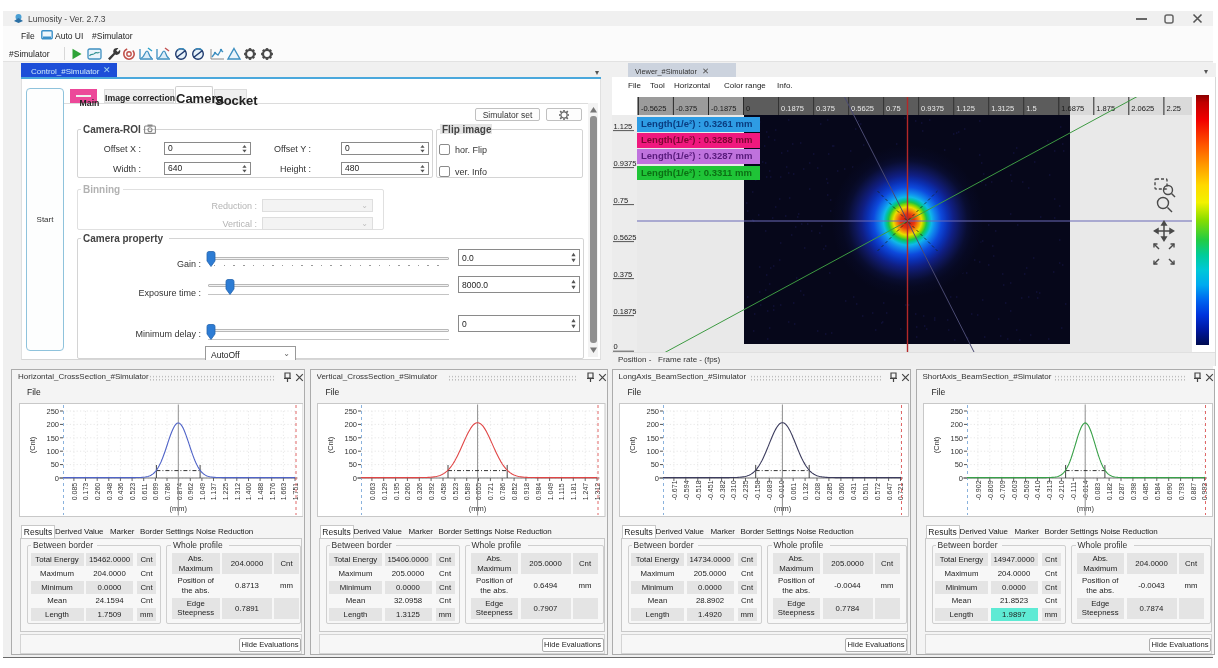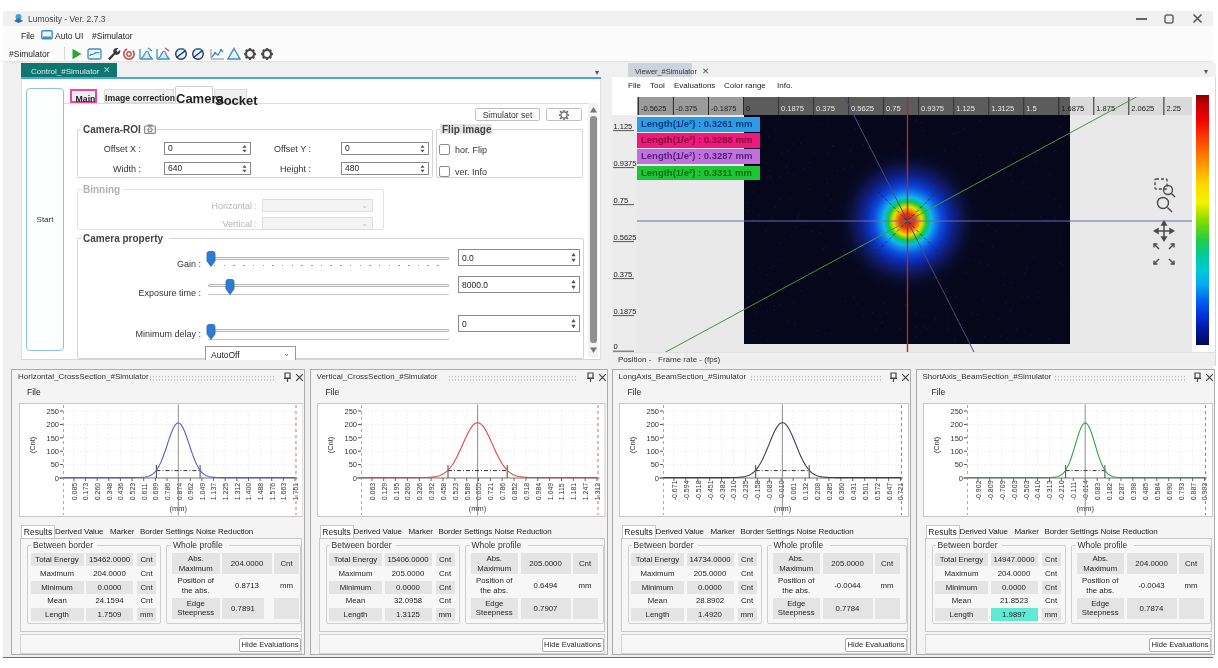--- a/index.html
+++ b/index.html
@@ -71,31 +71,31 @@
       <rect x="197.8" y="2.1" width="2.4" height="2.6" transform="rotate(45 199 8)" fill="#4a4a4a"></rect>
       <rect x="197.8" y="2.1" width="2.4" height="2.6" transform="rotate(90 199 8)" fill="#4a4a4a"></rect>
       <rect x="197.8" y="2.1" width="2.4" height="2.6" transform="rotate(135 199 8)" fill="#4a4a4a"></rect>
       <rect x="197.8" y="2.1" width="2.4" height="2.6" transform="rotate(180 199 8)" fill="#4a4a4a"></rect>
       <rect x="197.8" y="2.1" width="2.4" height="2.6" transform="rotate(225 199 8)" fill="#4a4a4a"></rect>
       <rect x="197.8" y="2.1" width="2.4" height="2.6" transform="rotate(270 199 8)" fill="#4a4a4a"></rect>
       <rect x="197.8" y="2.1" width="2.4" height="2.6" transform="rotate(315 199 8)" fill="#4a4a4a"></rect>
       <circle cx="199" cy="8" r="3.9999999999999996" fill="none" stroke="#4a4a4a" stroke-width="2.2"></circle>
     </svg>
 <div style="position:absolute;left:3px;top:62px;width:1210px;height:306px;background:#f0f0f0;"></div>
-<div style="position:absolute;left:21px;top:63px;width:96px;height:14px;background:#0f766e;">
+<div style="position:absolute;left:21px;top:63px;width:96px;height:14px;background:#1d4ed8;">
       <div style="position:absolute;left:10px;top:3.5px;font-size:8px;color:#cfe9fa;white-space:nowrap;">Control_#Simulator</div>
       <div style="position:absolute;left:82px;top:2px;font-size:9px;color:#9fd4f0;">✕</div>
     </div>
 <div style="position:absolute;left:21px;top:77px;width:580px;height:2px;background:#4aa8dc;"></div>
 <div style="position:absolute;left:21px;top:79px;width:580px;height:281px;background:#fff;border-left:1px solid #e0e0e0;border-right:1px solid #e0e0e0;border-bottom:1px solid #d6d6d6;"></div>
 <div style="position:absolute;left:595px;top:68px;width:12px;height:10px;font-size:8px;color:#555;">▾</div>
 <div style="position:absolute;left:26px;top:88px;width:38px;height:263px;background:#fdfefe;border:1.4px solid #8fc3dc;border-radius:4px;"></div>
 <div style="position:absolute;left:26px;top:215px;width:38px;height:11px;font-size:8px;color:#333;text-align:center;">Start</div>
 <div style="position:absolute;left:64px;top:102.5px;width:528px;height:1px;background:#dcdcdc;"></div>
-<div style="position:absolute;left:70px;top:88.5px;width:27px;height:14.5px;background:#efefef;border:2px solid #ec4899;">
+<div style="position:absolute;left:70px;top:88.5px;width:27px;height:14.5px;background:#efefef;border:6px solid #ec4899;">
       <div style="position:absolute;left:0;top:3px;width:27px;text-align:center;font-size:8.7px;font-weight:bold;color:#222;white-space:nowrap;">Main</div>
     </div>
 <div style="position:absolute;left:104px;top:88.5px;width:70px;height:14.5px;background:#efefef;border:1px solid #dcdcdc;">
       <div style="position:absolute;left:0;top:3px;width:70px;text-align:center;font-size:8.7px;font-weight:bold;color:#222;white-space:nowrap;">Image correction</div>
     </div>
 <div style="position:absolute;left:175px;top:85.5px;width:38px;height:17.5px;background:#fff;border:1px solid #d0d0d0;border-bottom:none;border-radius:2px 2px 0 0;z-index:3;">
       <div style="position:absolute;left:0;top:4px;width:38px;text-align:left;font-size:13px;font-weight:bold;color:#222;white-space:nowrap;">Camera</div>
     </div>
 <div style="position:absolute;left:214px;top:88.5px;width:33px;height:14.5px;background:#efefef;border:1px solid #dcdcdc;">
       <div style="position:absolute;left:0;top:3px;width:33px;text-align:center;font-size:13px;font-weight:bold;color:#222;white-space:nowrap;">Socket</div>
@@ -149,21 +149,21 @@
       <path d="M4.5 10.530000000000001 L2.4 7.829999999999999 L6.6 7.829999999999999 Z" fill="#555"></path>
     </svg>
 <div style="position:absolute;left:436px;top:129px;width:147px;height:49px;border:1px solid #d4d4d4;border-radius:2px;"></div>
     <div style="position:absolute;left:440px;top:124px;width:52px;height:10px;background:#e5e5e5;font-size:10px;font-weight:bold;color:#444;padding-left:2px;">Flip image</div>
 <div style="position:absolute;left:439px;top:144px;width:11px;height:11px;background:#fff;border:1px solid #8a8a8a;border-radius:2px;"></div>
 <div style="position:absolute;left:455px;top:145px;width:50px;height:11px;font-size:9px;color:#333;">hor. Flip</div>
 <div style="position:absolute;left:439px;top:166px;width:11px;height:11px;background:#fff;border:1px solid #8a8a8a;border-radius:2px;"></div>
 <div style="position:absolute;left:455px;top:167px;width:50px;height:11px;font-size:9px;color:#333;">ver. Info</div>
 <div style="position:absolute;left:77px;top:189px;width:307px;height:41px;border:1px solid #e0e0e0;border-radius:2px;"></div>
     <div style="position:absolute;left:81px;top:184px;width:42px;height:10px;background:#fff;font-size:10px;font-weight:bold;color:#b2b2b2;padding-left:2px;">Binning</div>
-<div style="position:absolute;left:195px;top:201px;width:62px;height:11px;font-size:9px;color:#b4b4b4;text-align:right;">Horizontal :</div>
+<div style="position:absolute;left:195px;top:201px;width:62px;height:11px;font-size:9px;color:#b4b4b4;text-align:right;">Reduction :</div>
 <div style="position:absolute;left:262px;top:199px;width:111px;height:13px;background:#f3f3f3;border:1px solid #dedede;">
       <div style="position:absolute;right:4px;top:1px;font-size:8px;color:#c0c0c0;">⌄</div>
     </div>
 <div style="position:absolute;left:195px;top:219px;width:62px;height:11px;font-size:9px;color:#b4b4b4;text-align:right;">Vertical :</div>
 <div style="position:absolute;left:262px;top:217px;width:111px;height:13px;background:#f3f3f3;border:1px solid #dedede;">
       <div style="position:absolute;right:4px;top:1px;font-size:8px;color:#c0c0c0;">⌄</div>
     </div>
 <div style="position:absolute;left:77px;top:238px;width:507px;height:121px;border:1px solid #d4d4d4;border-radius:2px;"></div>
     <div style="position:absolute;left:81px;top:233px;width:88px;height:10px;background:#fff;font-size:10px;font-weight:bold;color:#444;padding-left:2px;">Camera property</div>
 <div style="position:absolute;left:141px;top:259px;width:60px;height:11px;font-size:9px;color:#333;text-align:right;">Gain :</div>
@@ -209,29 +209,29 @@
 <div style="position:absolute;left:21px;top:360px;width:580px;height:8px;background:#f0f0f0;"></div>
 <div style="position:absolute;left:588px;top:103px;width:10px;height:254px;background:#f3f3f3;"></div>
 <svg class="ab" style="left:588.5px;top:106px" width="9" height="8" viewBox="0 0 9 8">
       <path d="M4.5 1 L1 6.5 L8 6.5 Z" fill="#777"></path>
     </svg>
 <svg class="ab" style="left:588.5px;top:346px" width="9" height="8" viewBox="0 0 9 8">
       <path d="M4.5 7 L1 1.5 L8 1.5 Z" fill="#777"></path>
     </svg>
 <div style="position:absolute;left:589.5px;top:116px;width:7px;height:227px;background:#909090;border-radius:3px;"></div>
 <div style="position:absolute;left:612px;top:63px;width:604px;height:14px;background:#f0f0f0;"></div>
-<div style="position:absolute;left:628px;top:63px;width:64px;height:14px;background:#ccd3de;">
+<div style="position:absolute;left:628px;top:63px;width:108px;height:14px;background:#ccd3de;">
       <div style="position:absolute;left:7px;top:3.5px;font-size:7.4px;color:#333;white-space:nowrap;">Viewer_#Simulator</div>
       <div style="position:absolute;left:74px;top:2.5px;font-size:8.5px;color:#555;">✕</div>
     </div>
 <div style="position:absolute;left:1204px;top:67px;width:12px;height:10px;font-size:8px;color:#555;">▾</div>
 <div style="position:absolute;left:612px;top:77px;width:604px;height:289px;background:#fff;border-right:1px solid #d8d8d8;"></div>
 <div style="position:absolute;left:628px;top:80.5px;width:60px;height:11px;font-size:8px;color:#222;">File</div>
 <div style="position:absolute;left:650px;top:80.5px;width:60px;height:11px;font-size:8px;color:#222;">Tool</div>
-<div style="position:absolute;left:674px;top:80.5px;width:60px;height:11px;font-size:8px;color:#222;">Evaluations</div>
+<div style="position:absolute;left:674px;top:80.5px;width:60px;height:11px;font-size:8px;color:#222;">Horizontal</div>
 <div style="position:absolute;left:724px;top:80.5px;width:60px;height:11px;font-size:8px;color:#222;">Color range</div>
 <div style="position:absolute;left:777px;top:80.5px;width:60px;height:11px;font-size:8px;color:#222;">Info.</div>
 <svg class="ab" style="left:612px;top:91px" width="604" height="261" viewBox="0 0 604 261">
       <defs>
 <radialGradient id="beam">
 <stop offset="0" stop-color="#c01810"></stop>
 <stop offset="0.092" stop-color="#e83610"></stop>
 <stop offset="0.145" stop-color="#f49008"></stop>
 <stop offset="0.184" stop-color="#ecdc00"></stop>
 <stop offset="0.217" stop-color="#8cd800"></stop>
@@ -494,21 +494,21 @@
 <div style="position:absolute;left:222px;top:553px;width:50px;height:21.2px;background:#e4e4e4;font-size:7.8px;color:#222;text-align:center;line-height:21.2px;">204.0000</div>
 <div style="position:absolute;left:274px;top:553px;width:25px;height:21.2px;background:#e4e4e4;font-size:7.8px;color:#222;text-align:center;line-height:21.2px;">Cnt</div>
 <div style="position:absolute;left:172px;top:575.4px;width:47.5px;height:21.2px;background:transparent;font-size:7.8px;color:#222;text-align:center;line-height:9.5px;display:flex;align-items:center;justify-content:center;">
       <span>Position of<br>the abs.</span>
     </div>
 <div style="position:absolute;left:222px;top:575.4px;width:50px;height:21.2px;background:transparent;font-size:7.8px;color:#222;text-align:center;line-height:21.2px;">0.8713</div>
 <div style="position:absolute;left:274px;top:575.4px;width:25px;height:21.2px;background:transparent;font-size:7.8px;color:#222;text-align:center;line-height:21.2px;">mm</div>
 <div style="position:absolute;left:172px;top:597.8px;width:47.5px;height:21.2px;background:#e4e4e4;font-size:7.8px;color:#222;text-align:center;line-height:9.5px;display:flex;align-items:center;justify-content:center;">
       <span>Edge<br>Steepness</span>
     </div>
-<div style="position:absolute;left:222px;top:597.8px;width:42px;height:21.2px;background:#e4e4e4;font-size:7.8px;color:#222;text-align:center;line-height:21.2px;">0.7891</div>
+<div style="position:absolute;left:222px;top:597.8px;width:50px;height:21.2px;background:#e4e4e4;font-size:7.8px;color:#222;text-align:center;line-height:21.2px;">0.7891</div>
 <div style="position:absolute;left:274px;top:597.8px;width:25px;height:21.2px;background:#e4e4e4;font-size:7.8px;color:#222;text-align:center;line-height:21.2px;"></div>
 <div style="position:absolute;left:20px;top:634px;width:282px;height:20px;background:#f7f7f7;border:1px solid #d4d4d4;"></div>
 <div style="position:absolute;left:239px;top:638px;width:62px;height:13.5px;background:#fff;border:1px solid #adadad;border-radius:2px;font-size:7.6px;color:#222;text-align:center;line-height:12.5px;white-space:nowrap;">Hide Evaluations</div>
 <div style="position:absolute;left:309.5px;top:368.5px;width:298.0px;height:286.5px;background:#f4f4f4;border:1px solid #acacac;"></div>
 <div style="position:absolute;left:316.5px;top:372px;width:180px;height:10px;font-size:8px;color:#333;white-space:nowrap;overflow:hidden;">Vertical_CrossSection_#Simulator</div>
 <div style="position:absolute;left:447.5px;top:374.5px;width:130.0px;height:6px;background-image:radial-gradient(circle,#bdbdbd 0.7px,transparent 0.8px);background-size:3px 3.2px;"></div>
 <svg class="ab" style="left:585.5px;top:371.5px" width="9" height="11" viewBox="0 0 9 11">
       <path d="M2 1 L7 1 L7 6 L2 6 Z M1 6.5 L8 6.5 M4.5 6.5 L4.5 10" stroke="#444" stroke-width="1.2" fill="none"></path>
     </svg>
 <svg class="ab" style="left:597.5px;top:372.5px" width="9" height="9" viewBox="0 0 9 9">

